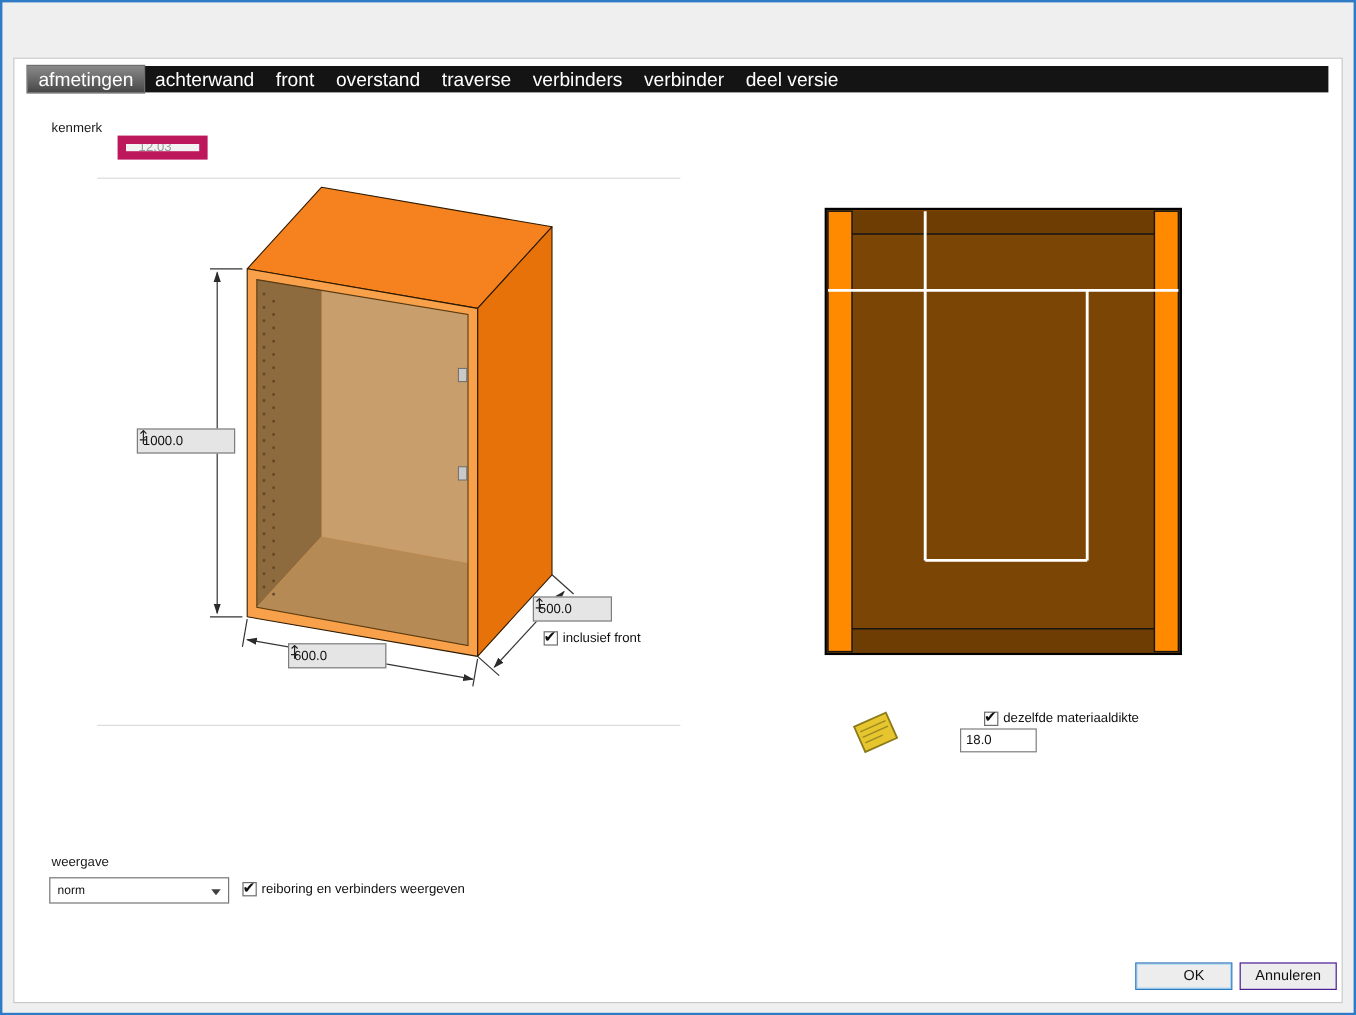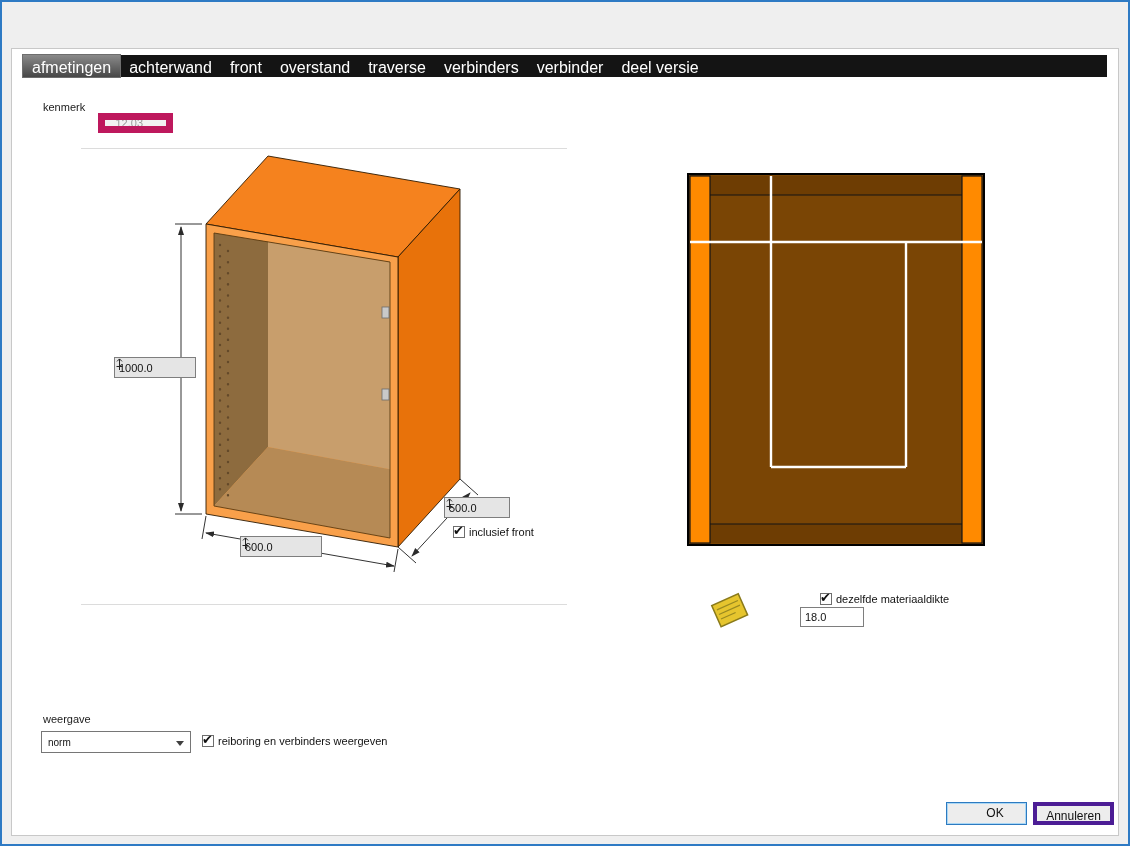--- a/index.html
+++ b/index.html
@@ -66,21 +66,21 @@
   .select {
     position:absolute; left:29px; top:682px; width:150px; height:22px;
     background:#fff; border:1px solid #767676; font-size:10px;
     display:flex; align-items:center; padding-left:6px; color:#111;
   }
   .chev { position:absolute; right:6px; top:9px; width:0; height:0;
     border-left:4px solid transparent; border-right:4px solid transparent; border-top:5px solid #404040; }
   
   .btn {
     position:absolute; width:81px; height:23px; font-size:12px; color:#111;
-    background:#EDEDED; border:4px solid #4c1d95; text-align:center; line-height:21px; cursor:default;
+    background:#EDEDED; border:1px solid #4c1d95; text-align:center; line-height:21px; cursor:default;
   }
   .btn.default { border:1px solid #2D7AC0; box-shadow:inset 0 0 0 1px #A9D7F5;padding-left:17px; }
 </style>
 </head>
 <body>
 
 <div class="window">
 
 
   <div class="panel">

